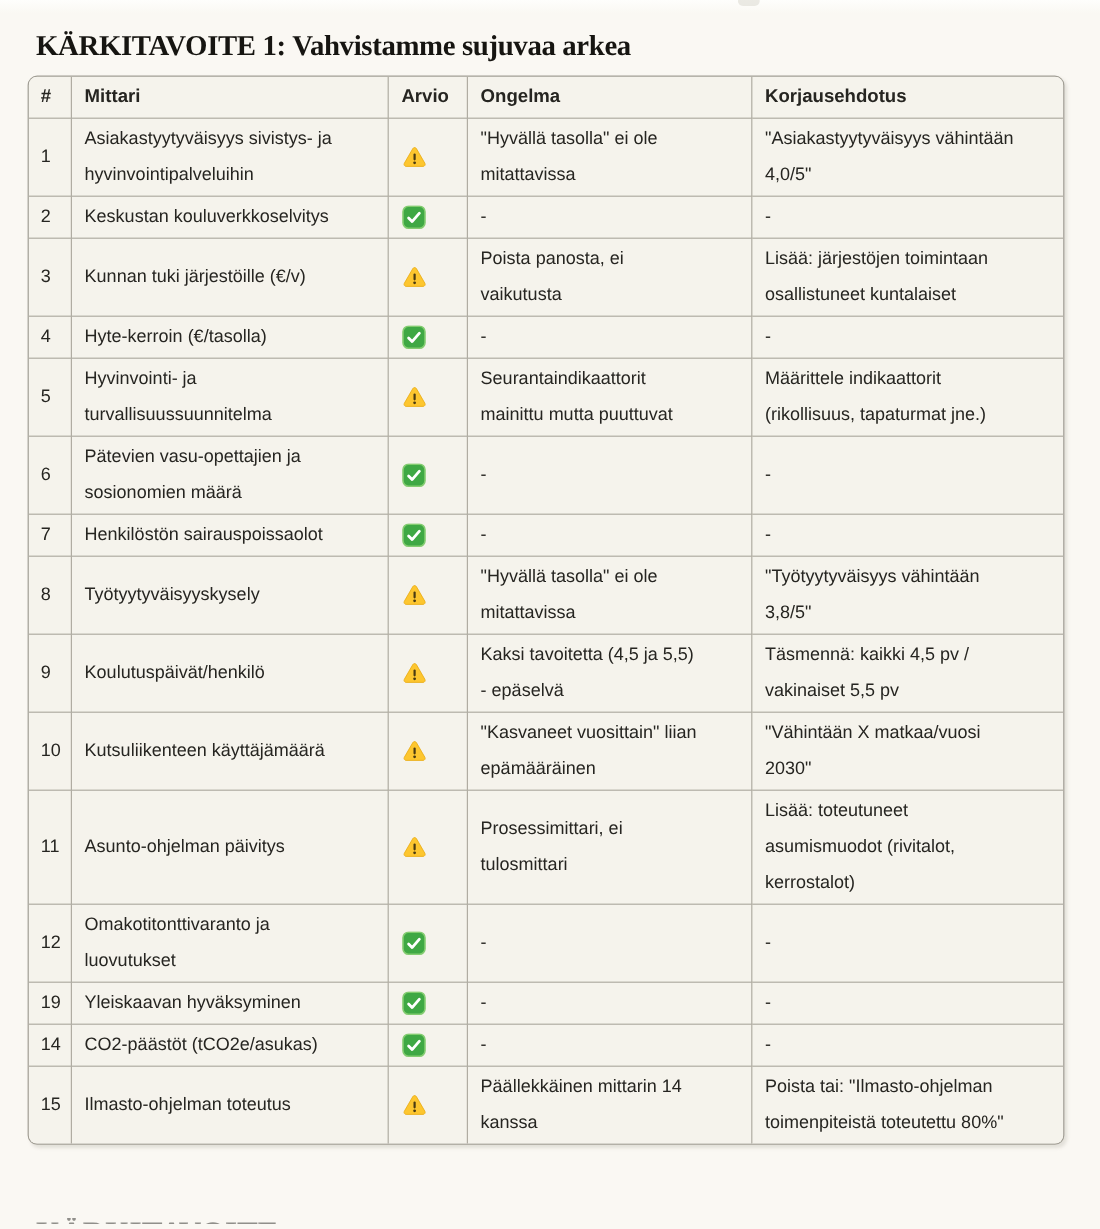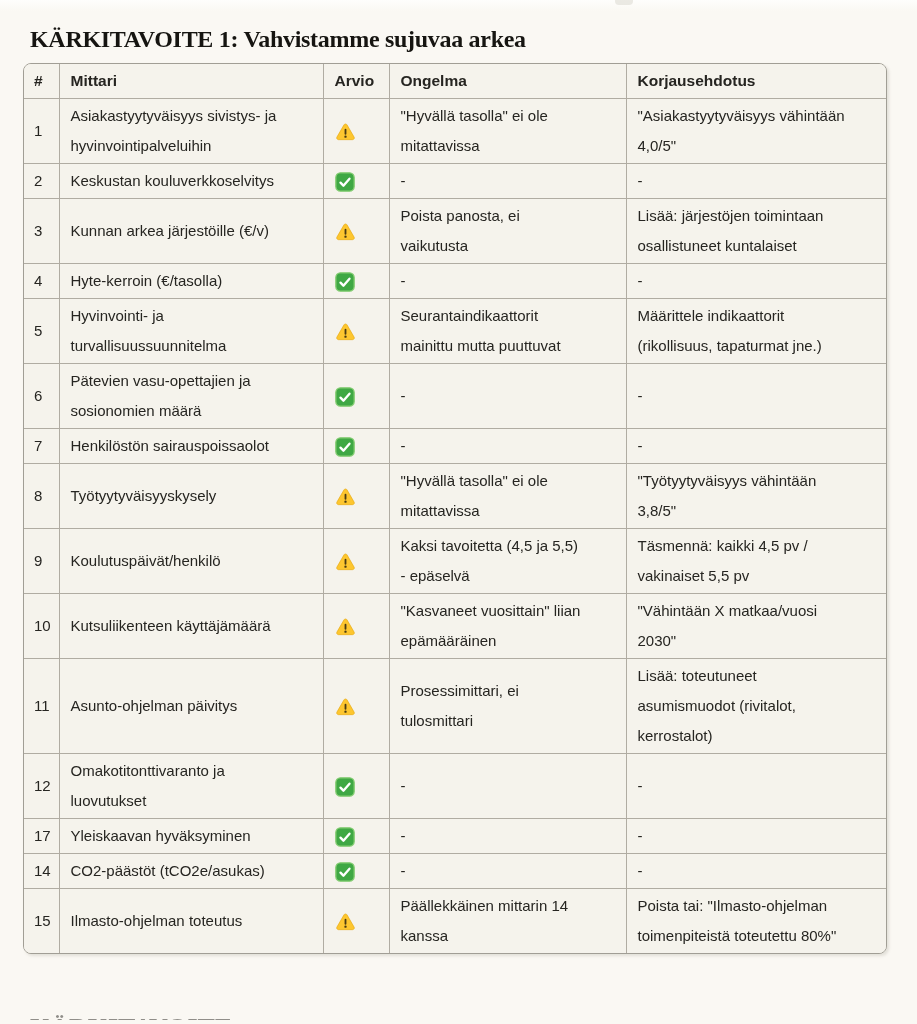--- a/index.html
+++ b/index.html
@@ -123,21 +123,21 @@
       <rect x="1" y="1" width="22" height="22" rx="5.5" fill="#3FA844" stroke="#83CC70" stroke-width="1.6"></rect>
       <path d="M6.6 12.8l3.5 3.6 7.3-8.4" fill="none" stroke="#ffffff" stroke-width="2.8" stroke-linecap="round" stroke-linejoin="round"></path>
     </svg>
   </span>
 </td>
           <td class="col-ongelma">-</td>
           <td class="col-korjaus">-</td>
         </tr>
         <tr>
           <td class="col-num">3</td>
-          <td class="col-mittari">Kunnan arkea järjestöille (€/v)</td>
+          <td class="col-mittari">Kunnan tuki järjestöille (€/v)</td>
           <td class="col-arvio">
   <span class="icon warn">
     <svg width="21" height="20" viewBox="0 0 24 24" aria-hidden="true">
       <path d="M13.8 3.4c-.8-1.4-2.8-1.4-3.6 0L1.7 18.1c-.8 1.4.2 3.1 1.8 3.1h17c1.6 0 2.6-1.7 1.8-3.1L13.8 3.4z" fill="#FDC62F" stroke="#E8A90F" stroke-width="0.8"></path>
       <rect x="10.9" y="8.2" width="2.2" height="7" rx="1.1" fill="#4A3B12"></rect>
       <circle cx="12" cy="17.6" r="1.4" fill="#4A3B12"></circle>
     </svg>
   </span>
 </td>
           <td class="col-ongelma">Poista panosta, ei vaikutusta</td>
@@ -268,21 +268,21 @@
     <svg width="20" height="20" viewBox="0 0 24 24" aria-hidden="true">
       <rect x="1" y="1" width="22" height="22" rx="5.5" fill="#3FA844" stroke="#83CC70" stroke-width="1.6"></rect>
       <path d="M6.6 12.8l3.5 3.6 7.3-8.4" fill="none" stroke="#ffffff" stroke-width="2.8" stroke-linecap="round" stroke-linejoin="round"></path>
     </svg>
   </span>
 </td>
           <td class="col-ongelma">-</td>
           <td class="col-korjaus">-</td>
         </tr>
         <tr>
-          <td class="col-num">17</td>
+          <td class="col-num">19</td>
           <td class="col-mittari">Yleiskaavan hyväksyminen</td>
           <td class="col-arvio">
   <span class="icon ok">
     <svg width="20" height="20" viewBox="0 0 24 24" aria-hidden="true">
       <rect x="1" y="1" width="22" height="22" rx="5.5" fill="#3FA844" stroke="#83CC70" stroke-width="1.6"></rect>
       <path d="M6.6 12.8l3.5 3.6 7.3-8.4" fill="none" stroke="#ffffff" stroke-width="2.8" stroke-linecap="round" stroke-linejoin="round"></path>
     </svg>
   </span>
 </td>
           <td class="col-ongelma">-</td>

